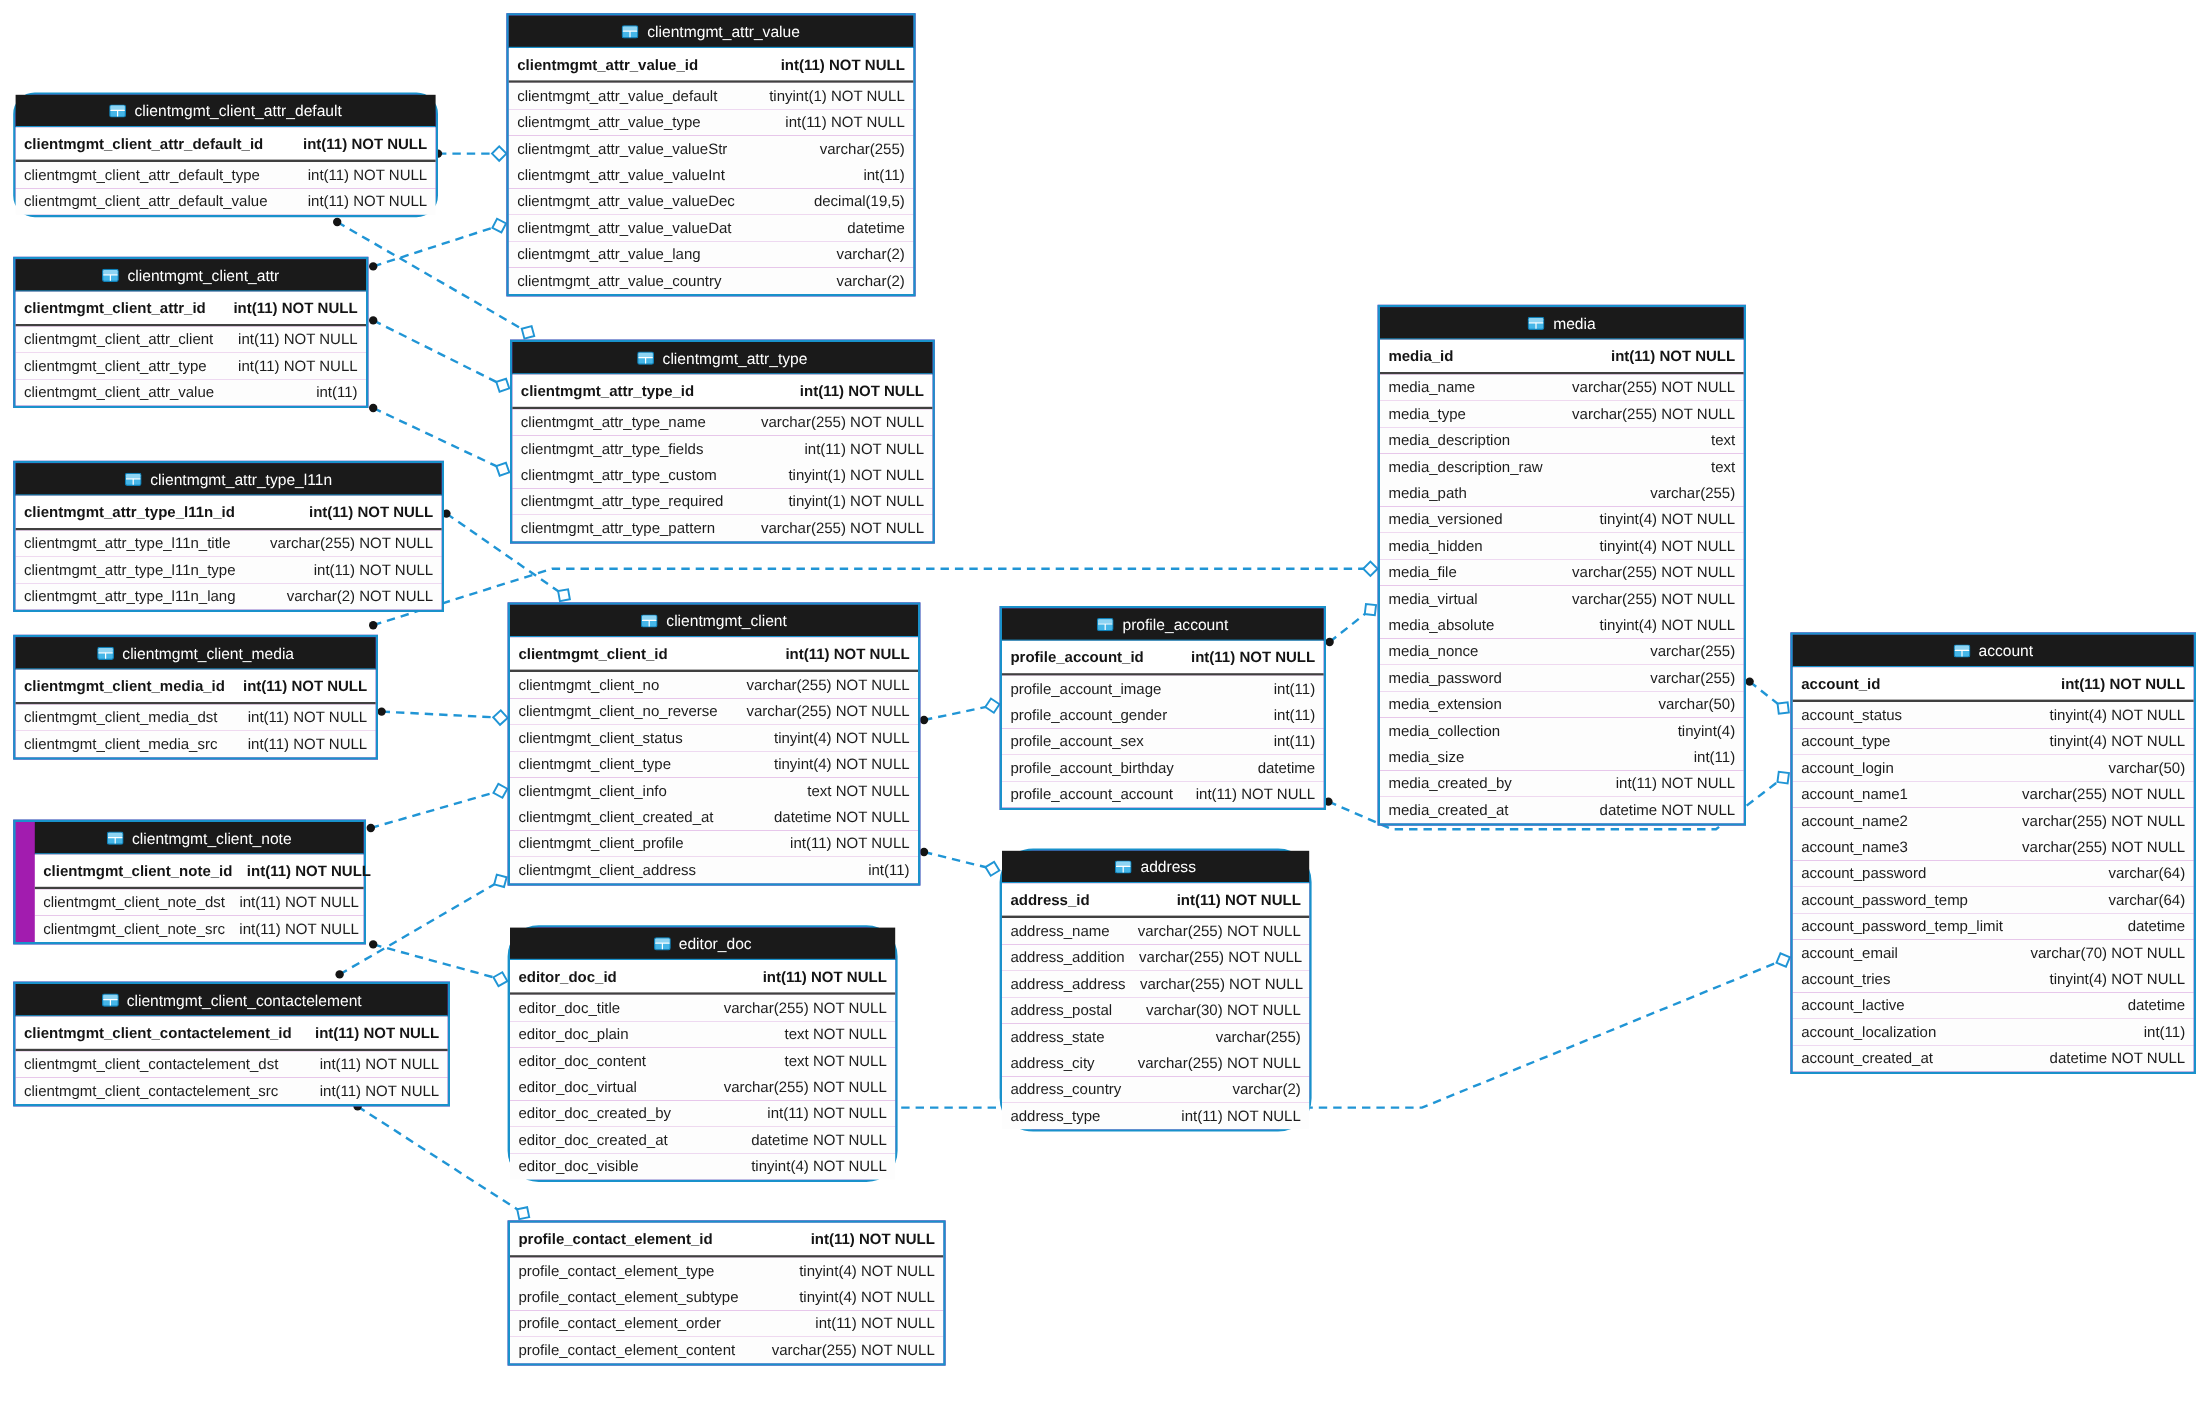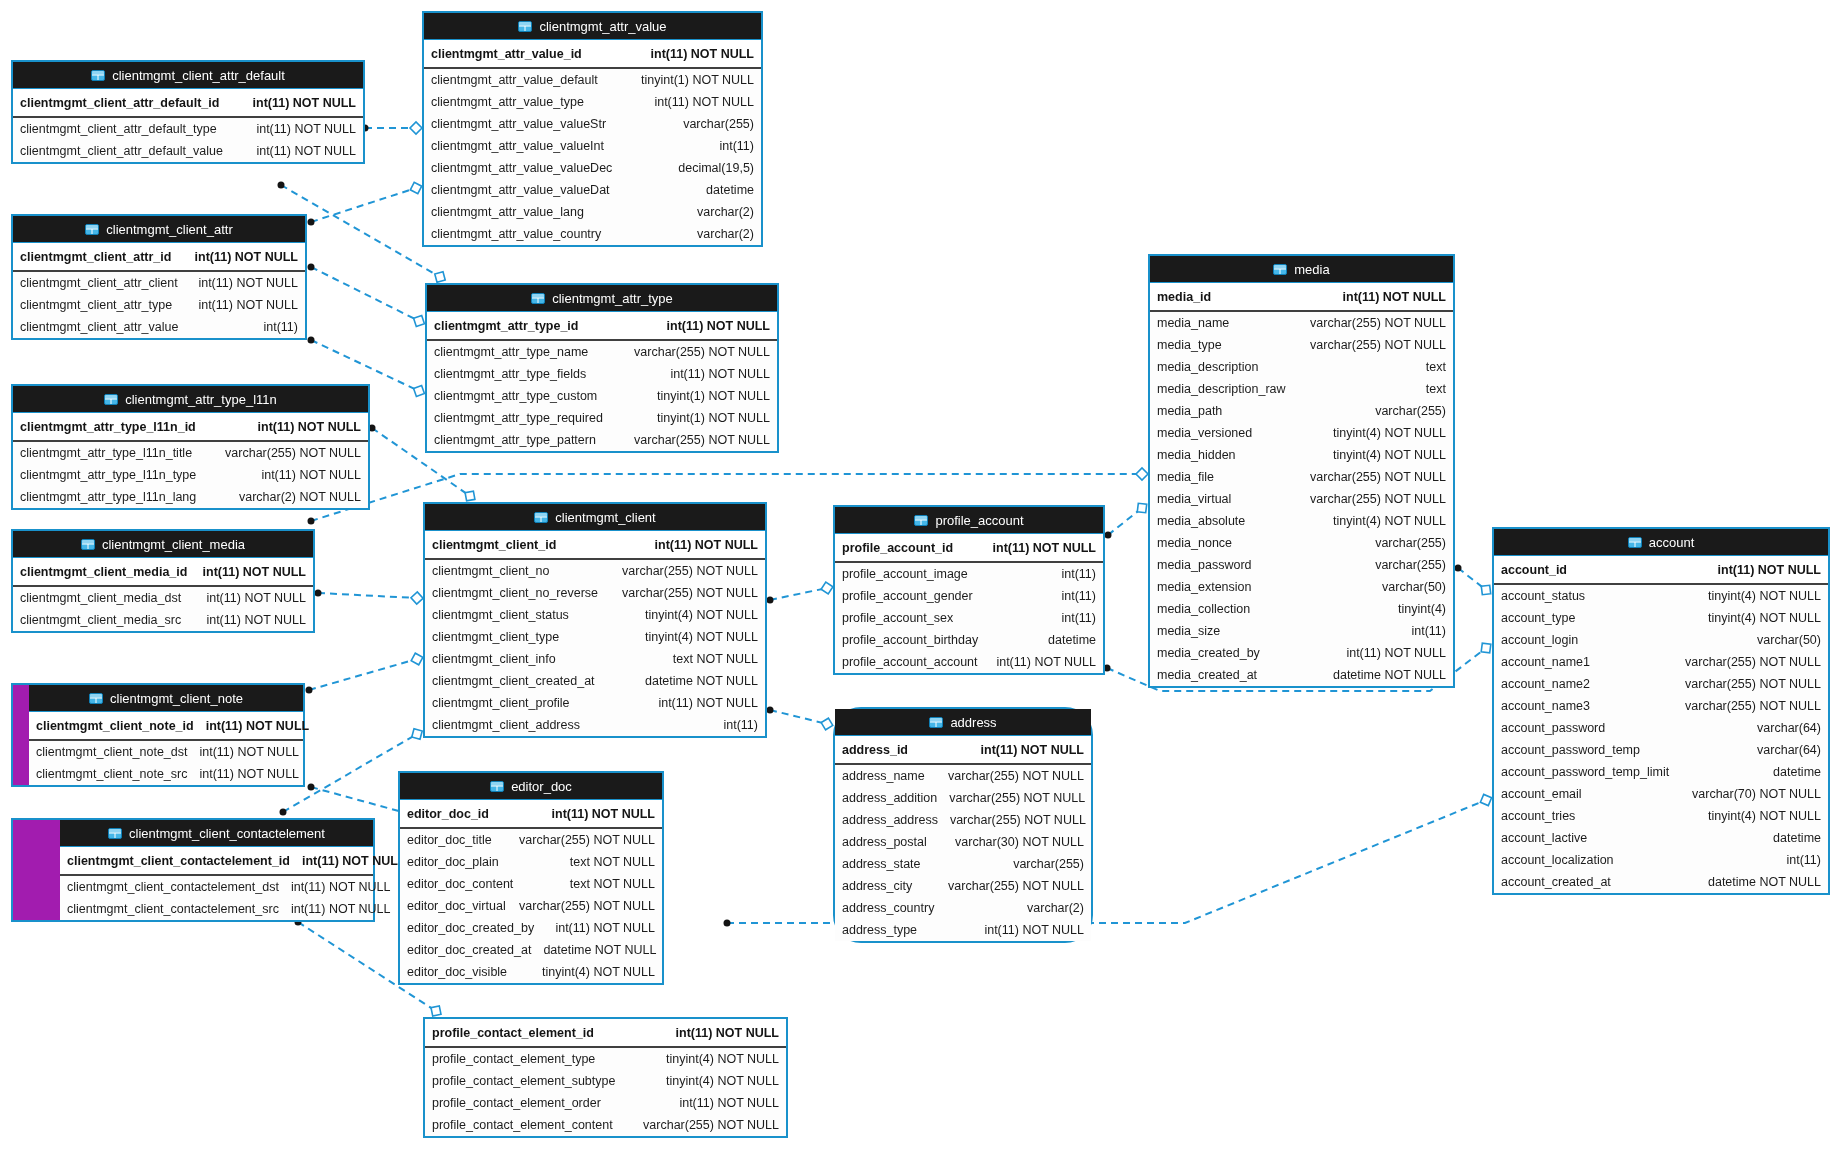--- a/index.html
+++ b/index.html
@@ -109,21 +109,21 @@
         <circle cx="1458" cy="568" r="3.5" fill="#141414"></circle>
         <polygon points="1490.7,593.7 1482.3,594.7 1481.3,586.3 1489.7,585.3" fill="#ffffff" stroke="#2095d5" stroke-width="1.6"></polygon>
       </g>
       <g>
         <polyline points="727,923 1185,923 1486,800" fill="none" stroke="#2095d5" stroke-width="2" stroke-dasharray="7 5"></polyline>
         <circle cx="727" cy="923" r="3.5" fill="#141414"></circle>
         <polygon points="1491.6,797.7 1488.3,805.6 1480.4,802.3 1483.7,794.4" fill="#ffffff" stroke="#2095d5" stroke-width="1.6"></polygon>
       </g>
     </svg>
   <div id="tables">
-      <div class="table" style="left: 11px; top: 60px; width: 354px;">
+      <div class="table" style="left: 11px; top: 77px; width: 354px; border-radius: 18px;">
         <div class="hdr">
           <span class="ticon">
             <svg width="14" height="11" viewBox="0 0 14 11">
               <rect x="0.5" y="0.5" width="13" height="10" rx="1.5" fill="#45b6e8" stroke="#0f7fb6"></rect>
               <rect x="1" y="1" width="12" height="3.6" rx="1" fill="#8ed4f3"></rect>
               <line x1="1" y1="5" x2="13" y2="5" stroke="#ffffff" stroke-width="1"></line>
               <line x1="7" y1="5" x2="7" y2="10" stroke="#ffffff" stroke-width="1"></line>
             </svg>
           </span>
           <span class="tname">clientmgmt_client_attr_default</span>
@@ -242,21 +242,21 @@
         </div>
         <div class="row">
           <span class="fname">clientmgmt_client_note_dst</span>
           <span class="ftype">int(11) NOT NULL</span>
         </div>
         <div class="row">
           <span class="fname">clientmgmt_client_note_src</span>
           <span class="ftype">int(11) NOT NULL</span>
         </div>
       </div>
-      <div class="table" style="left: 11px; top: 818px; width: 364px; padding-left: 47px;">
+      <div class="table" style="left: 11px; top: 818px; width: 364px;">
         <div class="hdr">
           <span class="ticon">
             <svg width="14" height="11" viewBox="0 0 14 11">
               <rect x="0.5" y="0.5" width="13" height="10" rx="1.5" fill="#45b6e8" stroke="#0f7fb6"></rect>
               <rect x="1" y="1" width="12" height="3.6" rx="1" fill="#8ed4f3"></rect>
               <line x1="1" y1="5" x2="13" y2="5" stroke="#ffffff" stroke-width="1"></line>
               <line x1="7" y1="5" x2="7" y2="10" stroke="#ffffff" stroke-width="1"></line>
             </svg>
           </span>
           <span class="tname">clientmgmt_client_contactelement</span>
@@ -402,21 +402,21 @@
         </div>
         <div class="row">
           <span class="fname">clientmgmt_client_profile</span>
           <span class="ftype">int(11) NOT NULL</span>
         </div>
         <div class="row">
           <span class="fname">clientmgmt_client_address</span>
           <span class="ftype">int(11)</span>
         </div>
       </div>
-      <div class="table" style="left: 398px; top: 771px; width: 266px;">
+      <div class="table" style="left: 423px; top: 771px; width: 325px; border-radius: 26px;">
         <div class="hdr">
           <span class="ticon">
             <svg width="14" height="11" viewBox="0 0 14 11">
               <rect x="0.5" y="0.5" width="13" height="10" rx="1.5" fill="#45b6e8" stroke="#0f7fb6"></rect>
               <rect x="1" y="1" width="12" height="3.6" rx="1" fill="#8ed4f3"></rect>
               <line x1="1" y1="5" x2="13" y2="5" stroke="#ffffff" stroke-width="1"></line>
               <line x1="7" y1="5" x2="7" y2="10" stroke="#ffffff" stroke-width="1"></line>
             </svg>
           </span>
           <span class="tname">editor_doc</span>

